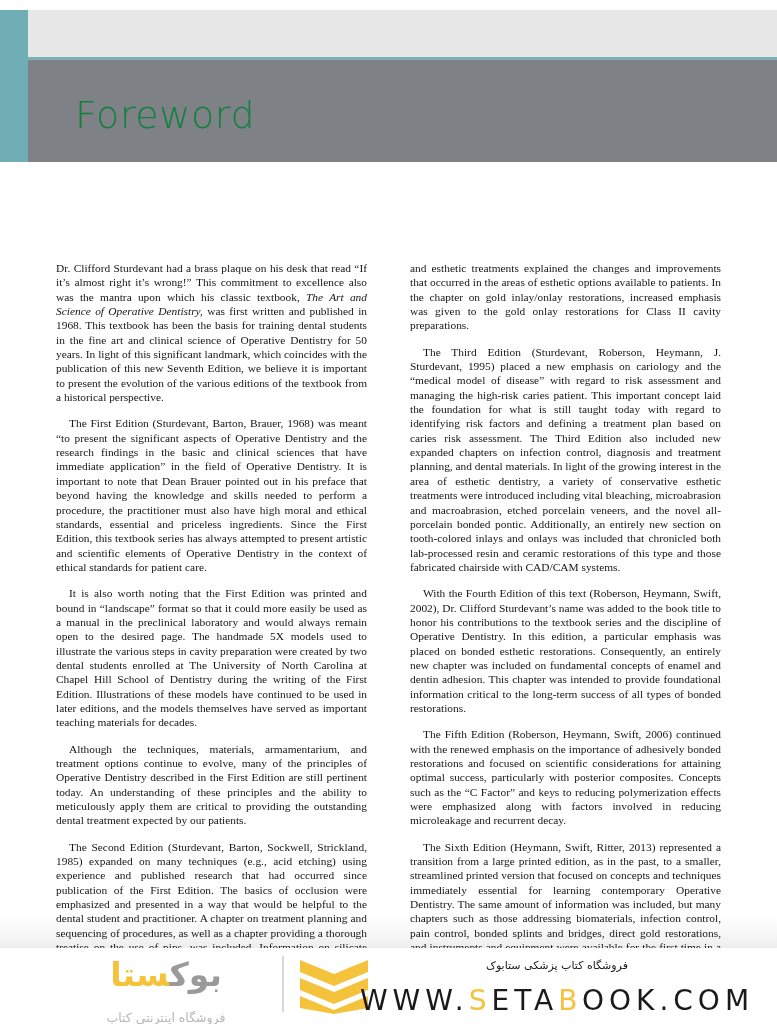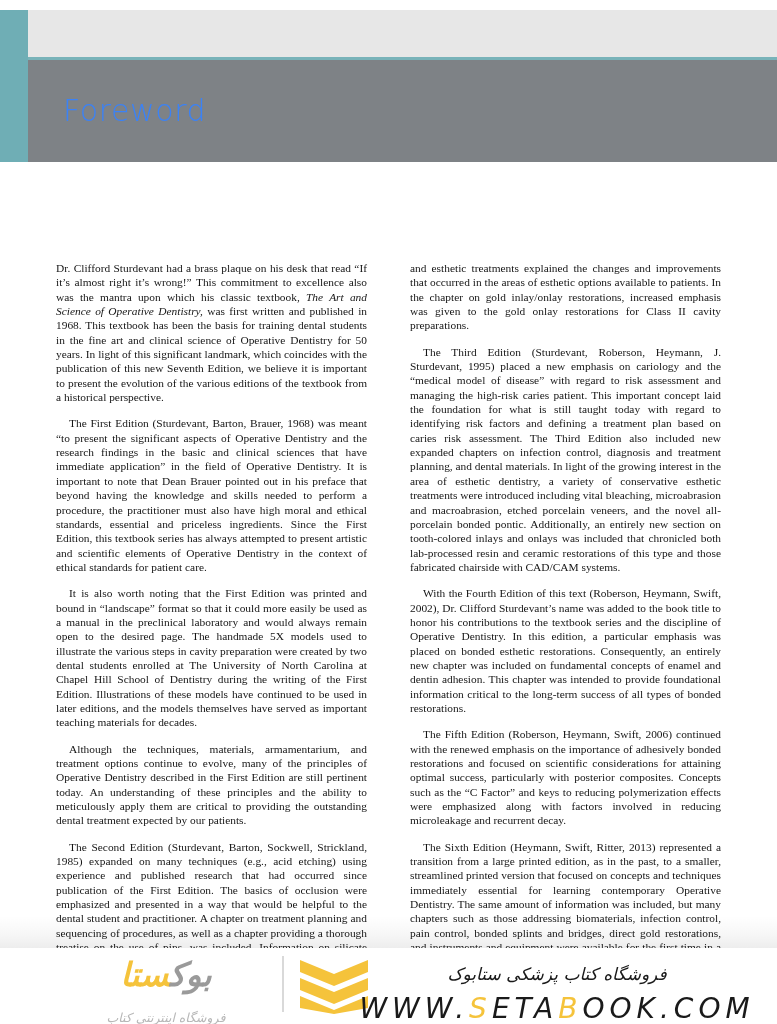--- a/index.html
+++ b/index.html
@@ -55,27 +55,27 @@
   }
   .gray-banner {
     position: absolute;
     left: 28px; top: 50px;
     width: 749px;
     height: 102px;
     background: #7e8286;
   }
   .banner-title {
     position: absolute;
-    left: 63px;
+    left: 75px;
     top: 86px;
     font-family: "DejaVu Sans", "Liberation Sans", sans-serif;
     font-weight: 300;
-    font-size: 30px;
+    font-size: 38px;
     letter-spacing: 0.6px;
-    color: #3b82f6;
+    color: #15803d;
     line-height: 1;
   }
 
   
   .columns {
     position: absolute;
     left: 44px;
     top: 249px;
     width: 690px;
     height: 690px;
@@ -116,21 +116,20 @@
   }
 
   
   .footer {
     position: absolute;
     left: 0;
     top: 948px;
     width: 777px;
     height: 76px;
     background: #ffffff;
-    font-style: italic;
   }
   .footer-inner {
     position: relative;
     width: 777px;
     height: 76px;
   }
 
   
   .logo-block {
     position: absolute;
@@ -186,25 +185,24 @@
   .brand-right {
     position: absolute;
     right: 20px;
     top: 6px;
     width: 400px;
     text-align: center;
   }
   .brand-fa {
     direction: rtl;
     font-family: "DejaVu Sans", "Liberation Sans", sans-serif;
-    font-size: 17px;
+    font-size: 11px;
     color: #1a1a1a;
     line-height: 24px;
     white-space: nowrap;
-    margin-top: 8px;
   }
   .brand-url {
     margin-top: 8px;
     font-family: "DejaVu Sans", "Liberation Sans", sans-serif;
     font-size: 28px;
     font-weight: 400;
     letter-spacing: 5px;
     color: #1a1a1a;
     line-height: 30px;
     white-space: nowrap;

